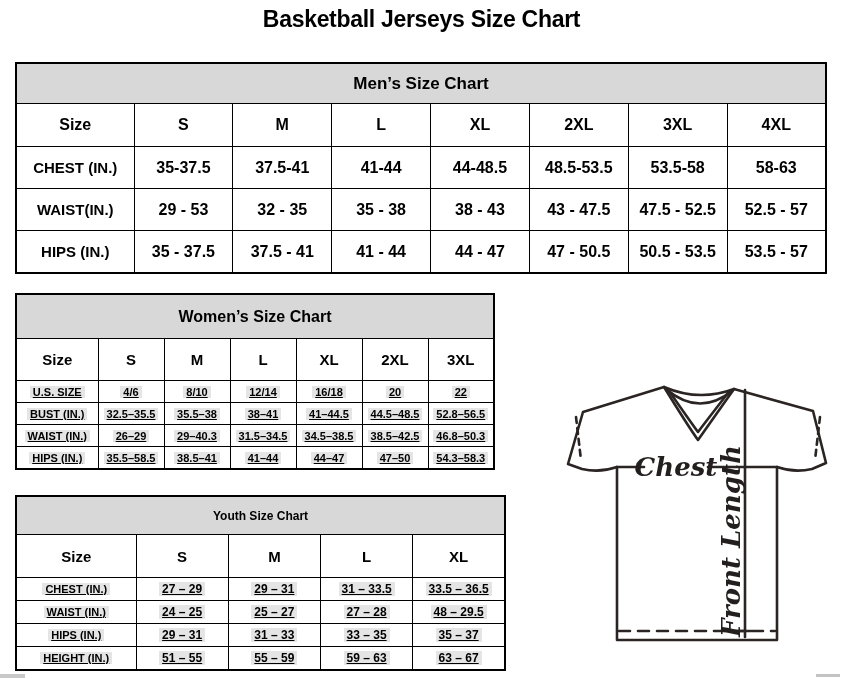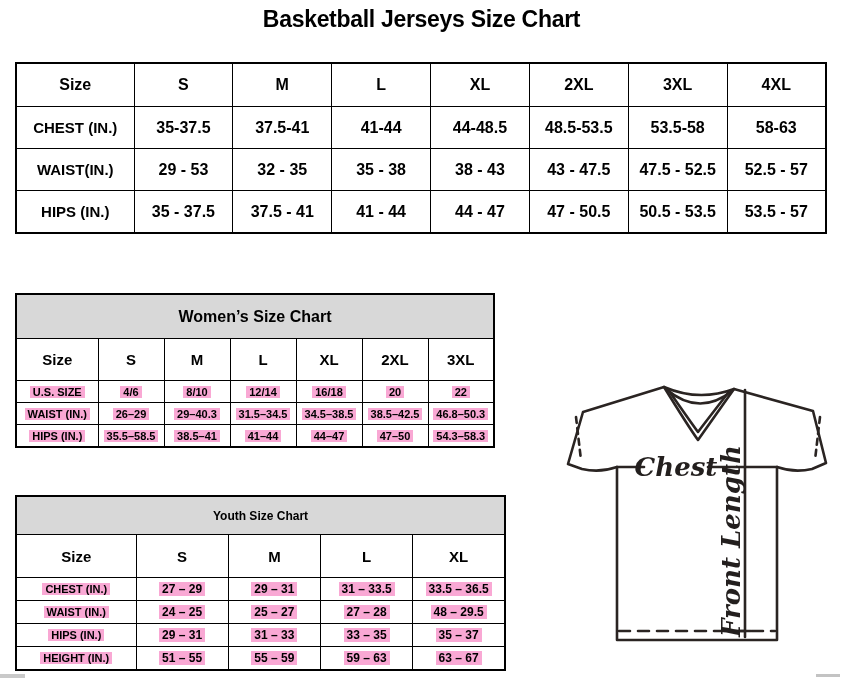--- a/index.html
+++ b/index.html
@@ -30,21 +30,21 @@
   .women-table .head td { height:41px; font-size:15px; }
   .women-table .data td { height:21px; font-size:11px; }
 
   
   .youth-table { left:15px; top:495px; width:491px; }
   .youth-table .band td { height:37px; font-size:12px; }
   .youth-table .head td { height:42px; font-size:15px; }
   .youth-table .data td { height:22px; font-size:12px; }
   .youth-table .data td.rowlab { font-size:11px; }
 
-  .hl { background:#f9a8d4; padding:0 3px; }
+  .hl { background:#e5e5e5; padding:0 3px;text-decoration:underline; }
 
   .jersey-wrap { position:absolute; left:556px; top:384px; width:284px; height:262px; }
   .jersey-wrap svg { display:block; }
   .diagram-label {
     font-family:"DejaVu Serif", serif; font-style:italic; font-weight:bold;
     fill:#231f1e; font-size:26px;
   }
   .scroll-frag { position:absolute; height:4px; background:#c9c9c9; }
   .scroll-frag.left  { left:0;  top:674px; width:25px; }
   .scroll-frag.right { left:816px; top:674px; width:24px; height:3px; background:#c3c3c3; }
@@ -59,20 +59,23 @@
       <col style="width:118px">
       <col>
       <col>
       <col>
       <col>
       <col>
       <col>
       <col>
     </colgroup>
   <tbody>
+      <tr class="band">
+        <td colspan="8">Men’s Size Chart</td>
+      </tr>
   <tr class="head">
     <td>Size</td>
     <td>S</td>
     <td>M</td>
     <td>L</td>
     <td>XL</td>
     <td>2XL</td>
     <td>3XL</td>
     <td>4XL</td>
   </tr>
@@ -135,20 +138,29 @@
   <tr class="data">
     <td><span class="hl">U.S. SIZE</span></td>
     <td><span class="hl">4/6</span></td>
     <td><span class="hl">8/10</span></td>
     <td><span class="hl">12/14</span></td>
     <td><span class="hl">16/18</span></td>
     <td><span class="hl">20</span></td>
     <td><span class="hl">22</span></td>
   </tr>
   <tr class="data">
+    <td><span class="hl">BUST (IN.)</span></td>
+    <td><span class="hl">32.5–35.5</span></td>
+    <td><span class="hl">35.5–38</span></td>
+    <td><span class="hl">38–41</span></td>
+    <td><span class="hl">41–44.5</span></td>
+    <td><span class="hl">44.5–48.5</span></td>
+    <td><span class="hl">52.8–56.5</span></td>
+  </tr>
+  <tr class="data">
     <td><span class="hl">WAIST (IN.)</span></td>
     <td><span class="hl">26–29</span></td>
     <td><span class="hl">29–40.3</span></td>
     <td><span class="hl">31.5–34.5</span></td>
     <td><span class="hl">34.5–38.5</span></td>
     <td><span class="hl">38.5–42.5</span></td>
     <td><span class="hl">46.8–50.3</span></td>
   </tr>
   <tr class="data">
     <td><span class="hl">HIPS (IN.)</span></td>

